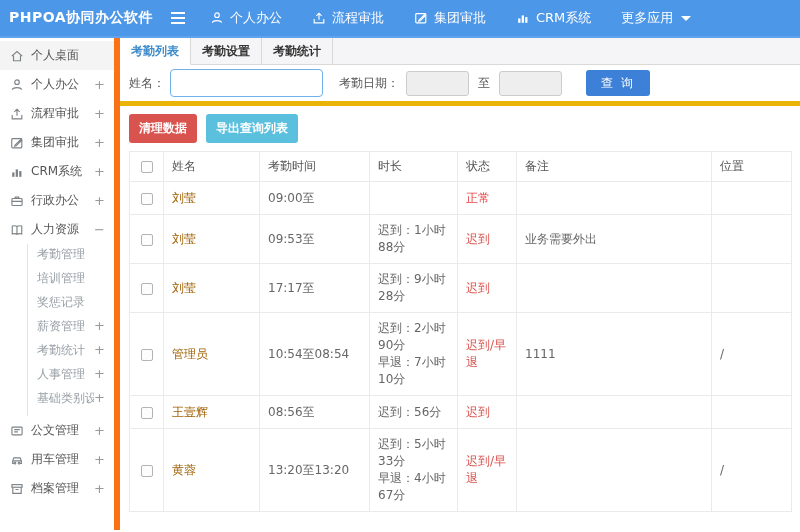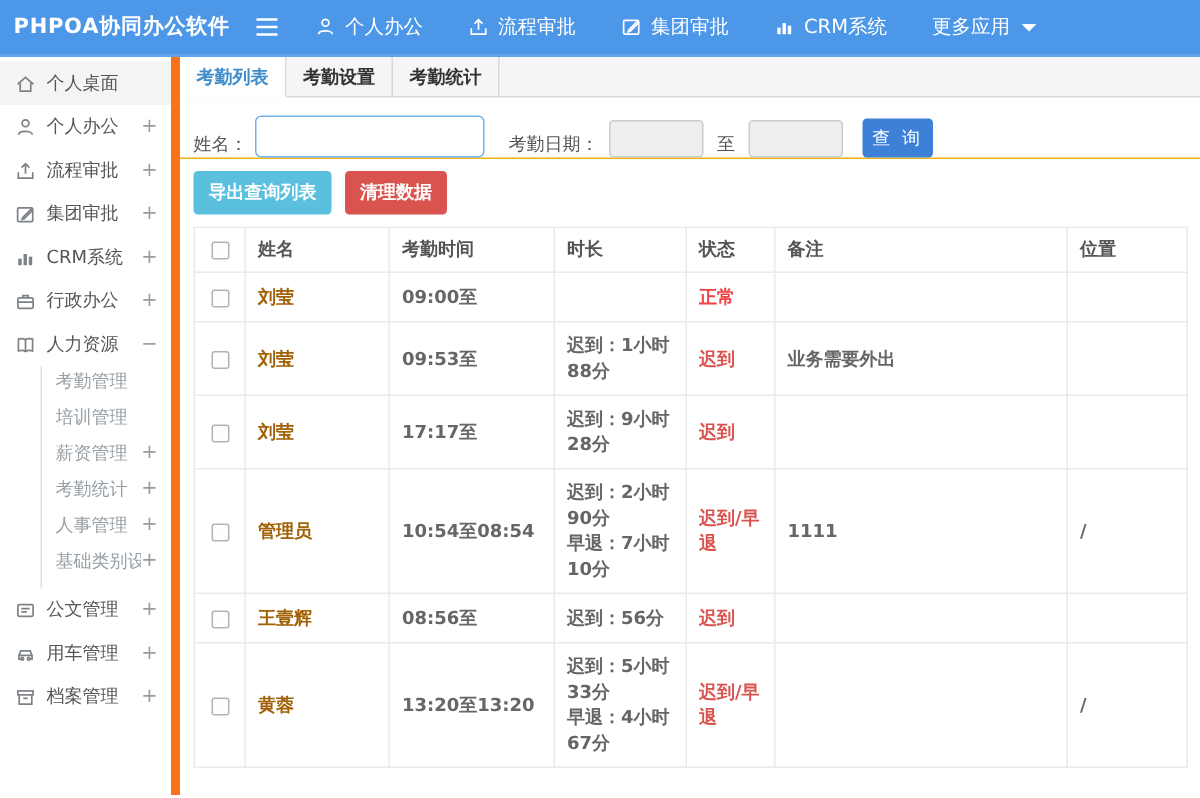--- a/index.html
+++ b/index.html
@@ -27,39 +27,39 @@
   .sb-sub-item { height:24px; display:flex; padding:0 9px; color:#98a0a6; cursor:pointer; }
 
   .main { flex:1; display:flex; flex-direction:column; background:#fff; min-width:0; }
 
   
   .tabbar { height:27px; background:#f5f5f7; border-bottom:1px solid #d9d9d9; display:flex; flex:none; }
   .tab { padding:0 11px; line-height:26px; font-weight:bold; color:#333; border-right:1px solid #d9d9d9; cursor:pointer; white-space:nowrap; }
   .tab.active { background:#fff; color:#3e8ccb; margin-bottom:-1px; border-bottom:1px solid #fff; }
 
   
-  .filter-row { display:flex; align-items:flex-end; height:41px; padding:0 9px; border-bottom:1px solid #eab308; flex:none; }
+  .filter-row { display:flex; align-items:center; height:41px; padding:0 9px; border-bottom:5px solid #eab308; flex:none; }
   .f-label { margin-right:5px; white-space:nowrap; color:#555; }
   .input-name { width:153px; height:28px; border:1px solid #6fb1ea; border-radius:4px; outline:none; padding:0 7px; font-size:12px; font-family:inherit; }
   .date-label { margin-left:16px; }
   .input-date { width:63px; height:25px; background:#eee; border:1px solid #ccc; border-radius:3px; outline:none; padding:0 5px; font-size:12px; font-family:inherit; }
   .to-label { margin:0 9px; color:#555; }
   .input-date.first { margin-left:2px; }
   .btn { border:none; border-radius:3px; color:#fff; font-size:12px; font-family:inherit; cursor:pointer; }
-  .btn-search { width:47px; height:26px; background:#3c80d8; margin-left:13px; letter-spacing:2px; }
+  .btn-search { width:64px; height:26px; background:#3c80d8; margin-left:24px; letter-spacing:2px; }
 
   
   .action-row { display:flex; gap:9px; padding:8px 9px; flex:none; }
   .btn-danger { background:#d9534f; padding:6px 10px; font-weight:bold; }
   .btn-info { background:#5bc0de; padding:6px 10px; font-weight:bold; }
 
   
   .table-wrap { padding:0 9px; overflow:hidden; }
   table { width:662px; border-collapse:collapse; table-layout:fixed; }
-  th, td { border:1px solid #eaeaea; text-align:left; font-weight:bold; padding:7px 8px; color:#666; vertical-align:middle; word-wrap:break-word;margin-top:30px; }
+  th, td { border:1px solid #eaeaea; text-align:left; font-weight:normal; padding:7px 8px; color:#666; vertical-align:middle; word-wrap:break-word;margin-top:30px; }
   th { height:29px; color:#555; padding:6px 8px; }
   td { height:33px; }
   .c-check { text-align:center; padding:6px 2px; }
   .cb { display:inline-block; width:12px; height:12px; border:1px solid #b3b3b3; border-radius:2px; background:#fdfdfd; vertical-align:middle; cursor:pointer; }
   .name-link { color:#a16207; text-decoration:none; cursor:pointer; }
   .normal { color:#ef4444; }
   .late { color:#d9534f; }
   .dur div { line-height:17px; }
 </style>
 </head>
@@ -189,20 +189,24 @@
     <div class="sb-sub">
       <div class="sb-sub-item">
         <span class="sb-label">考勤管理</span>
         <span class="sb-expand"></span>
       </div>
       <div class="sb-sub-item">
         <span class="sb-label">培训管理</span>
         <span class="sb-expand"></span>
       </div>
       <div class="sb-sub-item">
+        <span class="sb-label">奖惩记录</span>
+        <span class="sb-expand"></span>
+      </div>
+      <div class="sb-sub-item">
         <span class="sb-label">薪资管理</span>
         <span class="sb-expand">+</span>
       </div>
       <div class="sb-sub-item">
         <span class="sb-label">考勤统计</span>
         <span class="sb-expand">+</span>
       </div>
       <div class="sb-sub-item">
         <span class="sb-label">人事管理</span>
         <span class="sb-expand">+</span>
@@ -263,22 +267,22 @@
       <span class="f-label">姓名：</span>
       <input class="input-name" type="text" value="" style="">
       <span class="f-label date-label">考勤日期：</span>
       <input class="input-date first" type="text" value="" style="">
       <span class="to-label">至</span>
       <input class="input-date" type="text" value="" style="">
       <button class="btn btn-search">查 询</button>
     </div>
 
     <div class="action-row">
+      <button class="btn btn-danger">清理数据</button>
       <button class="btn btn-info">导出查询列表</button>
-      <button class="btn btn-danger">清理数据</button>
     </div>
 
     <div class="table-wrap">
       <table>
         <colgroup>
           <col style="width:34px">
             <col style="width:96px">
             <col style="width:110px">
           <col style="width:88px">
             <col style="width:59px">

